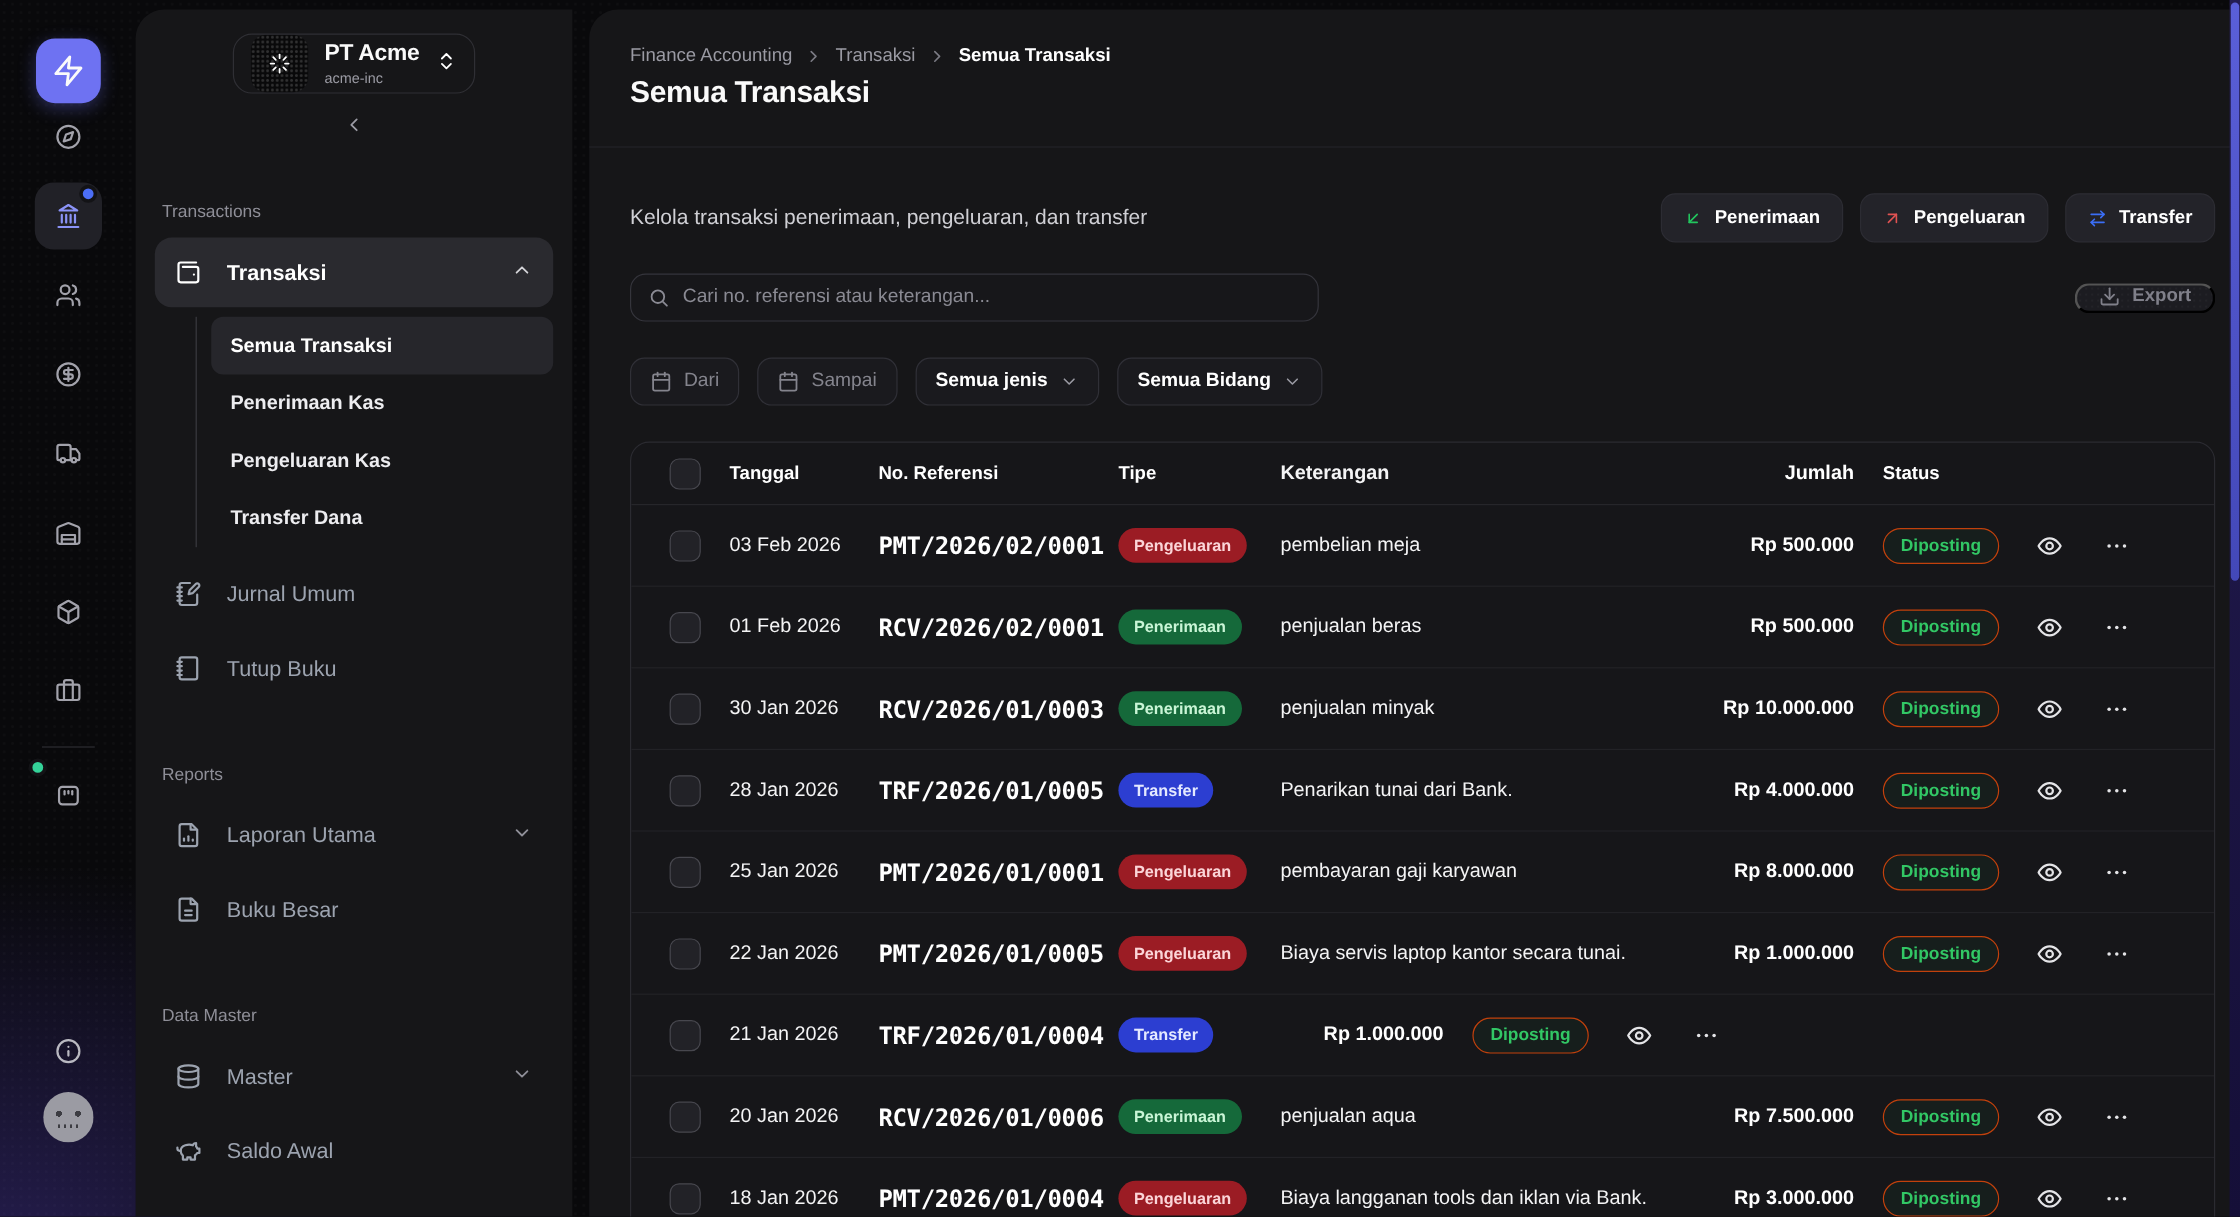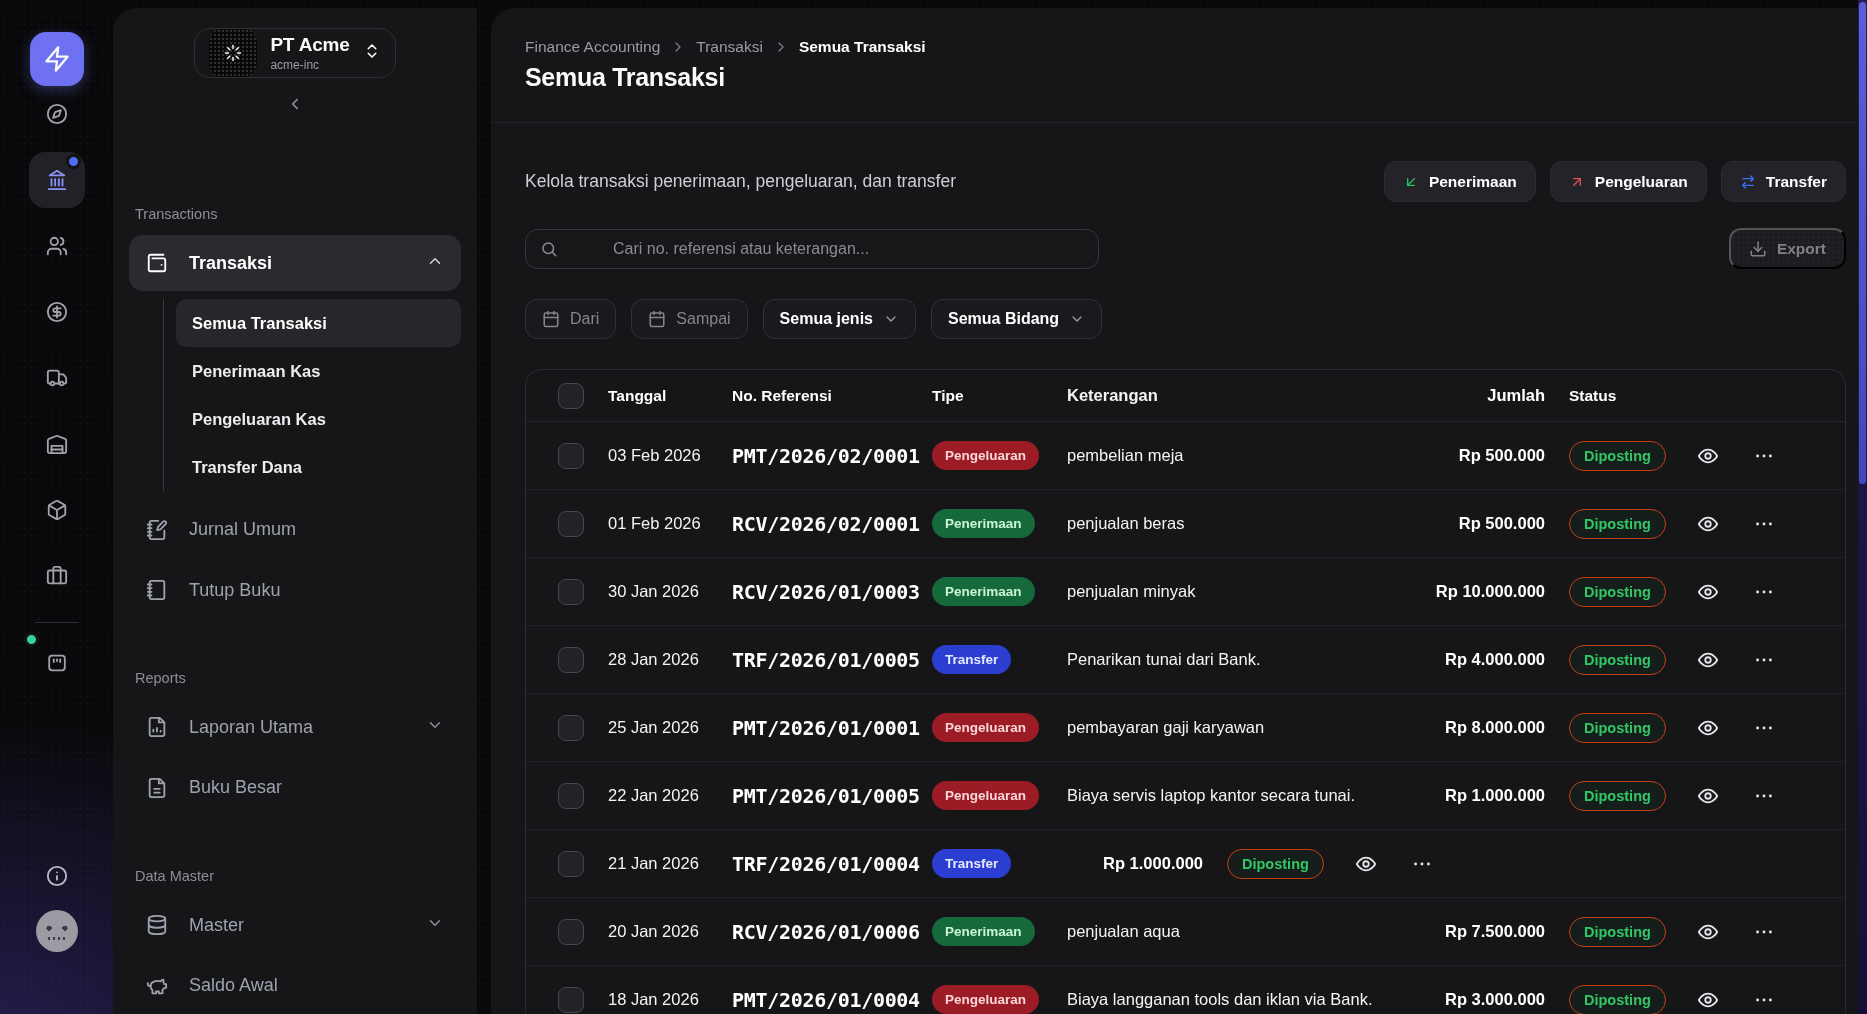--- a/index.html
+++ b/index.html
@@ -49,21 +49,21 @@
   .org-avatar { width:48px; height:48px; border-radius:13px; background:#09090a; flex:none;
     background-image:radial-gradient(rgba(255,255,255,.16) 1px, transparent 1.3px); background-size:4px 4px;
     display:flex; align-items:center; justify-content:center; color:#fff; }
   .org-meta { flex:1; min-width:0; }
   .org-name { font-size:19px; font-weight:700; letter-spacing:-.2px; }
   .org-slug { font-size:12px; color:#9b9ba4; margin-top:2px; }
   .org-caret { color:#fff; flex:none; }
   .collapse-btn { width:36px; height:40px; display:flex; align-items:center; justify-content:center; color:#9b9ba4; cursor:pointer; }
 
   .section-label { font-size:14.5px; color:#8e8e97; margin:0 0 13px 6px; }
-  .sec-transactions { margin-top:82px; }
+  .sec-transactions { margin-top:45px; }
   .sec-reports { margin-top:52px; }
   .sec-master { margin-top:52px; }
   .nav-item { height:58px; border-radius:14px; display:flex; align-items:center; gap:21px; padding:0 17px; font-size:18px; color:#9ca3af; cursor:pointer; }
   .nav-item + .nav-item { margin-top:4px; }
   .nav-item.active { background:#2a2a2f; color:#fff; font-weight:700; }
   .nav-item .caret { margin-left:auto; color:#d4d4d8; }
   .nav-item .caret.dim { color:#8e8e97; }
   .subs { margin:8px 0 10px 34px; border-left:1.5px solid #3a3a40; padding-left:12px; }
   .subitem { height:48px; display:flex; align-items:center; padding:0 16px; border-radius:10px; font-size:16.5px; font-weight:600; color:#ededf0; cursor:pointer; }
   .subitem.active { background:#26262b; font-weight:700; color:#fff; }
@@ -82,23 +82,23 @@
   .sliders-btn { width:44px; height:40px; border-radius:10px; background:#1f1f24; display:flex; align-items:center; justify-content:center; color:#d4d4d8; cursor:pointer; }
   .moon-btn { width:52px; height:40px; border-radius:12px; background:#0b0b0e; display:flex; align-items:center; justify-content:center; color:#fff; cursor:pointer; }
 
   .content { flex:1; padding:38px 21px 0 34px; display:flex; flex-direction:column; }
   .toolbar-row1 { display:flex; align-items:center; justify-content:space-between; }
   .subtitle { font-size:17.5px; color:#cfcfd4; }
   .actions { display:flex; gap:14px; }
   .action-btn { height:41px; border-radius:12px; background:#232329; border:1px solid #2c2c33; display:flex; align-items:center; gap:10px; padding:0 18px; font-size:15.5px; font-weight:700; color:#fff; cursor:pointer; }
   .toolbar-row2 { margin-top:26px; display:flex; align-items:center; justify-content:space-between; }
   .filter-search { width:574px; height:40px; border:1px solid #35353c; background:#17171a; border-radius:13px; display:flex; align-items:center; gap:11px; padding:0 14px; color:#8a8a93; }
-  .filter-search input { flex:1; background:transparent; border:none; outline:none; color:#e4e4e7; font-size:16px; font-family:inherit;margin-left:44px; }
+  .filter-search input { flex:1; background:transparent; border:none; outline:none; color:#e4e4e7; font-size:16px; font-family:inherit; }
   .filter-search input::placeholder { color:#8a8a93; }
-  .export-btn { height:41px; border-radius:12px; background:#1c1c21; display:flex; align-items:center; gap:10px; padding:0 18px; font-size:15.5px; font-weight:700; color:#80808a; cursor:pointer;
+  .export-btn { height:25px; border-radius:12px; background:#1c1c21; display:flex; align-items:flex-start; gap:10px; padding:0 18px; font-size:15.5px; font-weight:700; color:#80808a; cursor:pointer;
     background-image:radial-gradient(rgba(255,255,255,.03) 1px, transparent 1.2px); background-size:5px 5px; }
   .filters { margin-top:30px; display:flex; gap:15px; }
   .chip { height:40px; border:1px solid #303037; background:#1a1a1e; border-radius:12px; display:flex; align-items:center; gap:10px; padding:0 16px; font-size:16px; color:#84848d; cursor:pointer; }
   .chip.select { color:#fff; font-weight:600; }
   .chip .caret { color:#9a9aa3; display:flex; }
 
   
   .table { margin-top:30px; border:1px solid #2b2b31; border-radius:16px; background:#161619; flex:1; overflow:hidden; display:flex; flex-direction:column; }
   .trow, .thead { display:flex; align-items:center; }
   .thead { height:52px; flex:none; border-bottom:1px solid #26262a; font-size:15.5px; font-weight:700; color:#fff; }

